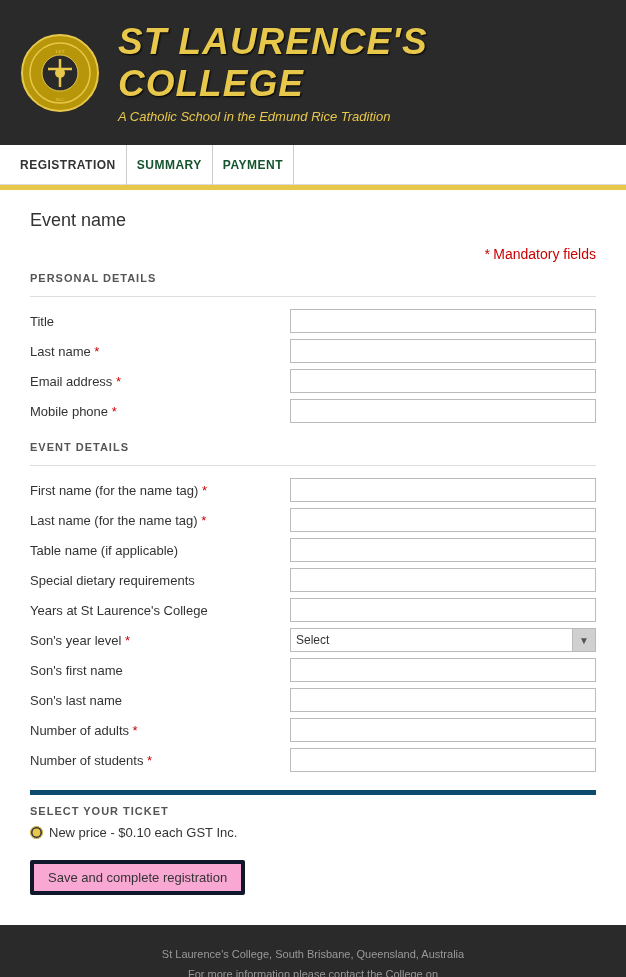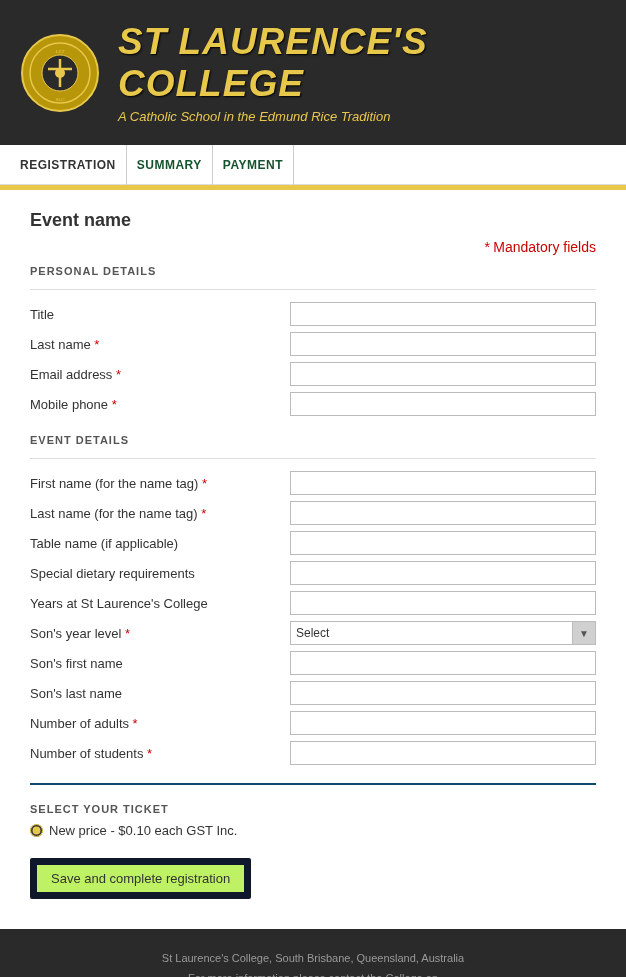--- a/index.html
+++ b/index.html
@@ -60,23 +60,23 @@
     .nav-item.active { color: #333; }
 
     
     .gold-bar { height: 5px; background: #e8c84a; }
 
     
     .main { padding: 20px 30px 30px 30px; }
 
     .event-name-title {
       font-size: 18px;
-      font-weight: bold;
-      color: #333;
-      margin-bottom: 8px;
+      font-weight: normal;
+      color: #333;
+      margin-bottom: 15px;
     }
 
     .mandatory-note {
       text-align: right;
       font-size: 12px;
       color: #555;
       margin-bottom: 10px;
     }
     .mandatory-note span { color: #c00; font-size: 14px; }
 
@@ -143,22 +143,22 @@
       align-items: center;
       justify-content: center;
       pointer-events: none;
       font-size: 10px;
       color: #555;
     }
 
     
     .ticket-section {
       margin-top: 18px;
-      border-top: 2px solid #0c4a6e;
-      padding-top: 18px;
+      border-top: 5px solid #0c4a6e;
+      padding-top: 10px;
     }
     .ticket-title {
       font-size: 11px;
       font-weight: bold;
       color: #555;
       letter-spacing: 1px;
       text-transform: uppercase;
       margin-bottom: 8px;
     }
     .ticket-option {
@@ -168,22 +168,22 @@
       color: #333;
     }
     .ticket-option input[type="radio"] {
       margin-right: 6px;
       accent-color: #e8c84a;
     }
 
     
     .submit-btn {
       margin-top: 20px;
-      background: #bef264;
-      border: 7px solid #0f172a;
+      background: #f9a8d4;
+      border: 4px solid #0f172a;
       padding: 6px 14px;
       font-size: 13px;
       color: #333;
       cursor: pointer;
       border-radius: 2px;
     }
 
     
     .footer {
       background: #2a2a2a;

